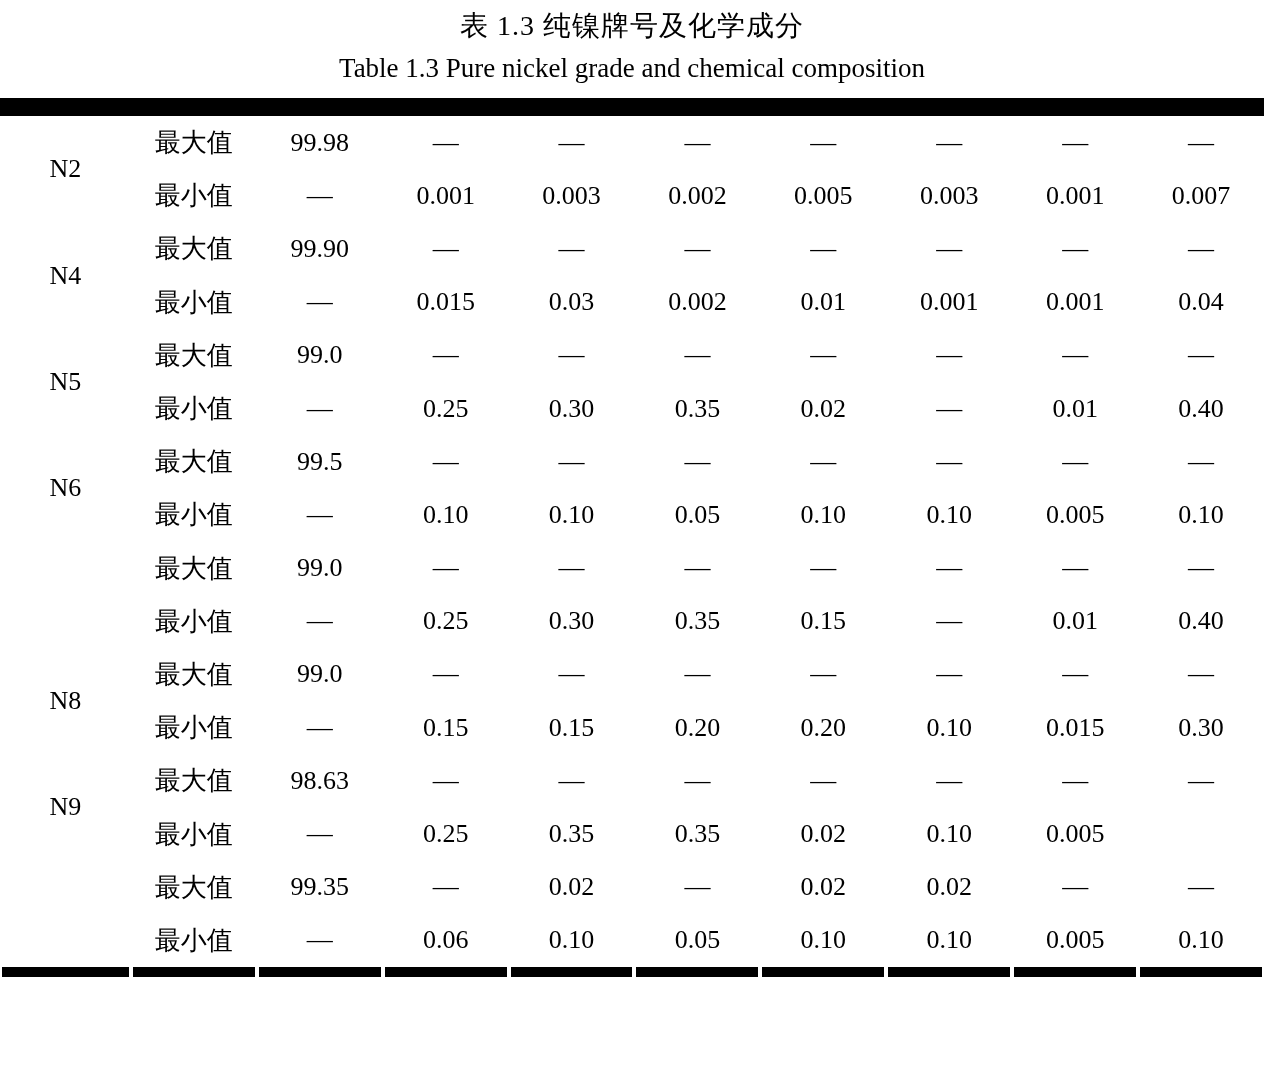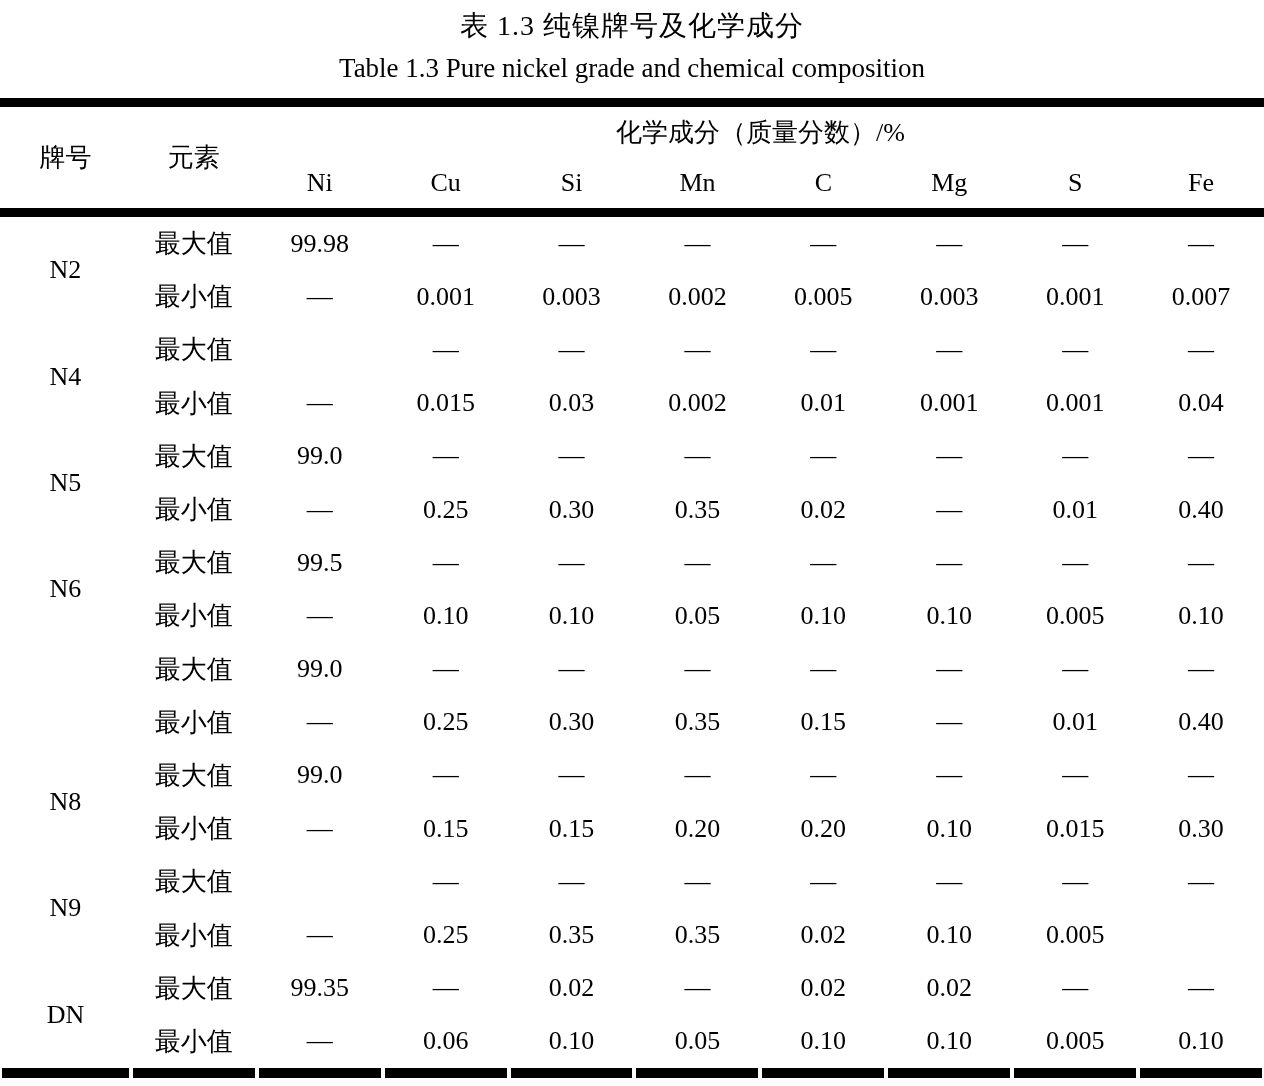--- a/index.html
+++ b/index.html
@@ -43,33 +43,20 @@
 
 <div class="page">
 
   <div class="titles">
     <div class="title-cn">表 1.3 纯镍牌号及化学成分</div>
     <div class="title-en">Table 1.3 Pure nickel grade and chemical composition</div>
   </div>
 
   <div class="rule rule-top"></div>
 
-  <div class="cols header">
-    <div class="cell hdr-span2" style="grid-column:1">牌号</div>
-    <div class="cell hdr-span2" style="grid-column:2">元素</div>
-    <div class="cell comp-hdr">化学成分（质量分数）/%</div>
-    <div class="cell" style="grid-column:3;grid-row:2">Ni</div>
-    <div class="cell" style="grid-column:4;grid-row:2">Cu</div>
-    <div class="cell" style="grid-column:5;grid-row:2">Si</div>
-    <div class="cell" style="grid-column:6;grid-row:2">Mn</div>
-    <div class="cell" style="grid-column:7;grid-row:2">C</div>
-    <div class="cell" style="grid-column:8;grid-row:2">Mg</div>
-    <div class="cell" style="grid-column:9;grid-row:2">S</div>
-    <div class="cell" style="grid-column:10;grid-row:2">Fe</div>
-  </div>
 
   <div class="rule rule-mid"></div>
 
   <div id="tbody">
       <div class="cols group">
         <div class="cell grade-cell">N2</div>
         <div class="cell" style="grid-area: 1 / 2;">最大值</div>
         <div class="cell" style="grid-area: 1 / 3;">99.98</div>
         <div class="cell" style="grid-area: 1 / 4;">—</div>
         <div class="cell" style="grid-area: 1 / 5;">—</div>
@@ -84,20 +71,21 @@
         <div class="cell" style="grid-area: 2 / 5;">0.003</div>
         <div class="cell" style="grid-area: 2 / 6;">0.002</div>
         <div class="cell" style="grid-area: 2 / 7;">0.005</div>
         <div class="cell" style="grid-area: 2 / 8;">0.003</div>
         <div class="cell" style="grid-area: 2 / 9;">0.001</div>
         <div class="cell" style="grid-area: 2 / 10;">0.007</div>
       </div>
       <div class="cols group">
         <div class="cell grade-cell">N4</div>
         <div class="cell" style="grid-area: 1 / 2;">最大值</div>
+        <div class="cell" style="grid-area: 1 / 3;">99.90</div>
         <div class="cell" style="grid-area: 1 / 4;">—</div>
         <div class="cell" style="grid-area: 1 / 5;">—</div>
         <div class="cell" style="grid-area: 1 / 6;">—</div>
         <div class="cell" style="grid-area: 1 / 7;">—</div>
         <div class="cell" style="grid-area: 1 / 8;">—</div>
         <div class="cell" style="grid-area: 1 / 9;">—</div>
         <div class="cell" style="grid-area: 1 / 10;">—</div>
         <div class="cell" style="grid-area: 2 / 2;">最小值</div>
         <div class="cell" style="grid-area: 2 / 3;">—</div>
         <div class="cell" style="grid-area: 2 / 4;">0.015</div>
@@ -187,38 +175,38 @@
         <div class="cell" style="grid-area: 2 / 5;">0.15</div>
         <div class="cell" style="grid-area: 2 / 6;">0.20</div>
         <div class="cell" style="grid-area: 2 / 7;">0.20</div>
         <div class="cell" style="grid-area: 2 / 8;">0.10</div>
         <div class="cell" style="grid-area: 2 / 9;">0.015</div>
         <div class="cell" style="grid-area: 2 / 10;">0.30</div>
       </div>
       <div class="cols group">
         <div class="cell grade-cell">N9</div>
         <div class="cell" style="grid-area: 1 / 2;">最大值</div>
+        <div class="cell" style="grid-area: 1 / 3;">98.63</div>
         <div class="cell" style="grid-area: 1 / 4;">—</div>
         <div class="cell" style="grid-area: 1 / 5;">—</div>
         <div class="cell" style="grid-area: 1 / 6;">—</div>
         <div class="cell" style="grid-area: 1 / 7;">—</div>
         <div class="cell" style="grid-area: 1 / 8;">—</div>
         <div class="cell" style="grid-area: 1 / 9;">—</div>
         <div class="cell" style="grid-area: 1 / 10;">—</div>
         <div class="cell" style="grid-area: 2 / 2;">最小值</div>
         <div class="cell" style="grid-area: 2 / 3;">—</div>
         <div class="cell" style="grid-area: 2 / 4;">0.25</div>
         <div class="cell" style="grid-area: 2 / 5;">0.35</div>
         <div class="cell" style="grid-area: 2 / 6;">0.35</div>
         <div class="cell" style="grid-area: 2 / 7;">0.02</div>
         <div class="cell" style="grid-area: 2 / 8;">0.10</div>
         <div class="cell" style="grid-area: 2 / 9;">0.005</div>
       </div>
       <div class="cols group">
-        <div class="cell grade-cell">DN</div>
         <div class="cell" style="grid-area: 1 / 2;">最大值</div>
         <div class="cell" style="grid-area: 1 / 3;">99.35</div>
         <div class="cell" style="grid-area: 1 / 4;">—</div>
         <div class="cell" style="grid-area: 1 / 5;">0.02</div>
         <div class="cell" style="grid-area: 1 / 6;">—</div>
         <div class="cell" style="grid-area: 1 / 7;">0.02</div>
         <div class="cell" style="grid-area: 1 / 8;">0.02</div>
         <div class="cell" style="grid-area: 1 / 9;">—</div>
         <div class="cell" style="grid-area: 1 / 10;">—</div>
         <div class="cell" style="grid-area: 2 / 2;">最小值</div>

